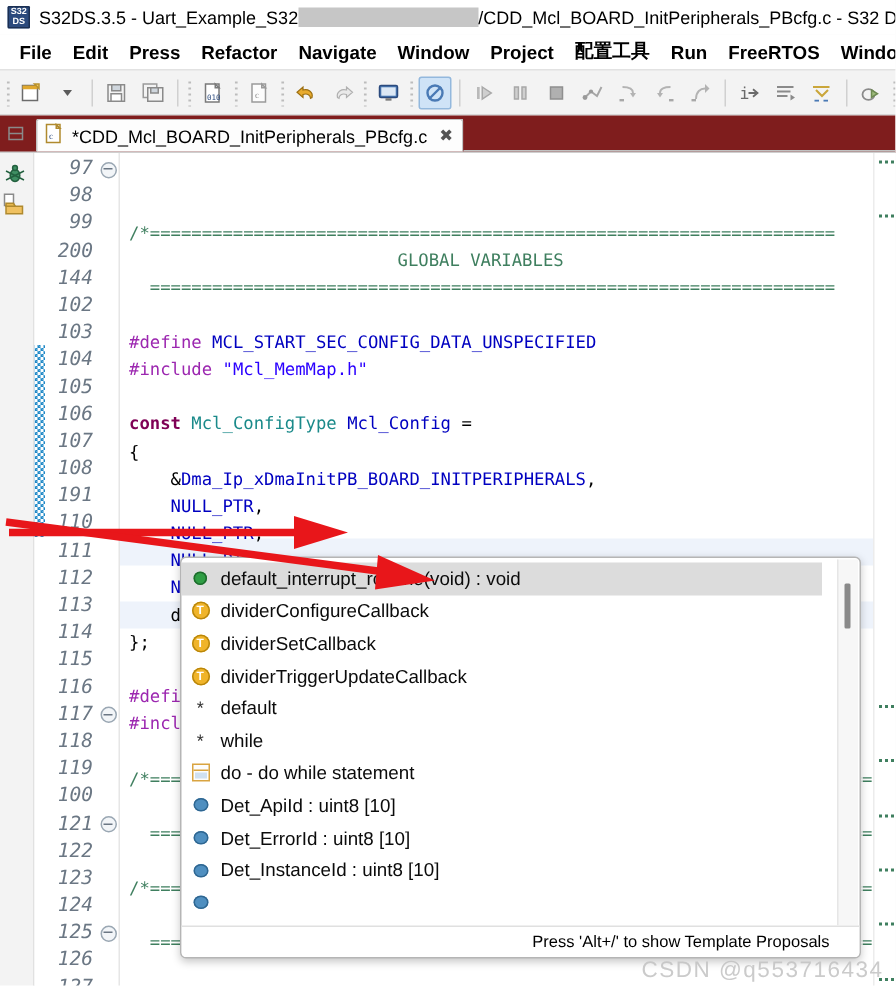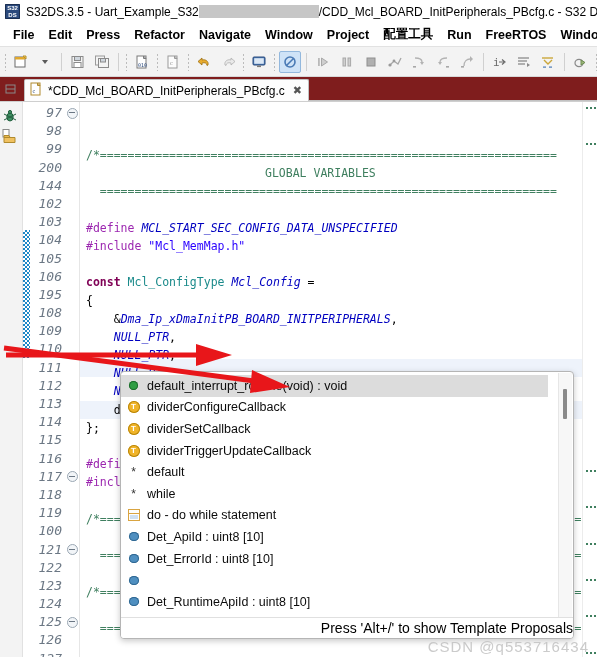--- a/index.html
+++ b/index.html
@@ -100,21 +100,21 @@
     font-family:"DejaVu Sans Mono","Liberation Mono",monospace;
     font-size:11.5px;white-space:pre;overflow:hidden;
   }
   .code .cl{height:18.2px;line-height:18.2px;padding-left:6px;}
   .curline{background:#eef3fb;}
   .cmt{color:#3f7f5f;}
   .kw{color:#7f0055;font-weight:bold;}
   .pp{color:#9c27b0;}
   .str{color:#2a00ff;}
   .typ{color:#1a8a8a;}
-  .var{color:#0000c0;font-style:italic;}
+  .var{color:#0000c0;}
   .plain{color:#000;}
   .ovw{width:14px;flex:none;background:#ffffff;border-left:1px solid #ececec;position:relative;}
   .ovmark{position:absolute;right:1px;width:10px;height:2px;
           background-image:repeating-linear-gradient(90deg,#3f7f5f 0 2px,transparent 2px 4px);}
 
   
   .clstrip{position:absolute;left:0;right:0;height:18.2px;background:#eef3fb;pointer-events:none;}
 
   
   .acpop{
@@ -135,21 +135,21 @@
            box-shadow:inset 0 0 0 1px #b8860b;color:#fff;font-size:8px;line-height:12px;
            text-align:center;font-weight:bold;font-family:"Liberation Sans",sans-serif;}
   .star{font-size:12px;color:#333;line-height:1;}
   .tmpl{width:12px;height:12px;background:#fdfdfd;border:1px solid #d9a441;
         box-sizing:border-box;position:relative;}
   .tmpl:after{content:"";position:absolute;left:0;right:0;top:3px;height:1px;background:#d9a441;}
   .tmpl:before{content:"";position:absolute;left:1px;right:1px;top:5px;bottom:1px;background:#cfe0f2;}
   .acbar{
     position:absolute;left:0;right:0;bottom:0;height:20px;background:#ffffff;
     border-top:1px solid #e0e0e0;display:flex;align-items:center;justify-content:flex-end;
-    padding-right:0;font-size:14px;color:#000;
+    padding-right:20px;font-size:11px;color:#000;
   }
   .acscroll{position:absolute;right:1px;top:1px;width:13px;bottom:21px;background:#f7f7f7;
             border-left:1px solid #e6e6e6;}
   .acthumb{position:absolute;left:4px;top:16px;width:4px;height:30px;background:#8a8a8a;border-radius:1px;}
 
   
   .arrows{position:absolute;left:0;top:0;width:597px;height:657px;pointer-events:none;}
 
   
   .wm{position:absolute;right:8px;bottom:2px;font-size:15px;color:#c2c2c2;
@@ -380,23 +380,23 @@
         <div class="ln">97</div>
         <div class="ln">98</div>
         <div class="ln">99</div>
         <div class="ln">200</div>
         <div class="ln">144</div>
         <div class="ln">102</div>
         <div class="ln">103</div>
         <div class="ln">104</div>
         <div class="ln">105</div>
         <div class="ln">106</div>
-        <div class="ln">195</div>
+        <div class="ln">107</div>
         <div class="ln">108</div>
-        <div class="ln">109</div>
+        <div class="ln">191</div>
         <div class="ln">110</div>
         <div class="ln">111</div>
         <div class="ln">112</div>
         <div class="ln">113</div>
         <div class="ln">114</div>
         <div class="ln">115</div>
         <div class="ln">116</div>
         <div class="ln">117</div>
         <div class="ln">118</div>
         <div class="ln">119</div>
@@ -521,20 +521,26 @@
         <div class="acrow">
           <span class="acicon">
             <span class="dot-blue"></span>
           </span>
           <span>Det_ErrorId : uint8 [10]</span>
         </div>
         <div class="acrow">
           <span class="acicon">
             <span class="dot-blue"></span>
           </span>
+          <span>Det_InstanceId : uint8 [10]</span>
+        </div>
+        <div class="acrow">
+          <span class="acicon">
+            <span class="dot-blue"></span>
+          </span>
         </div>
         <div class="acrow">
           <span class="acicon">
             <span class="dot-blue"></span>
           </span>
           <span>Det_RuntimeApiId : uint8 [10]</span>
         </div>
       </div>
     <div class="acscroll">
       <div class="acthumb"></div>

